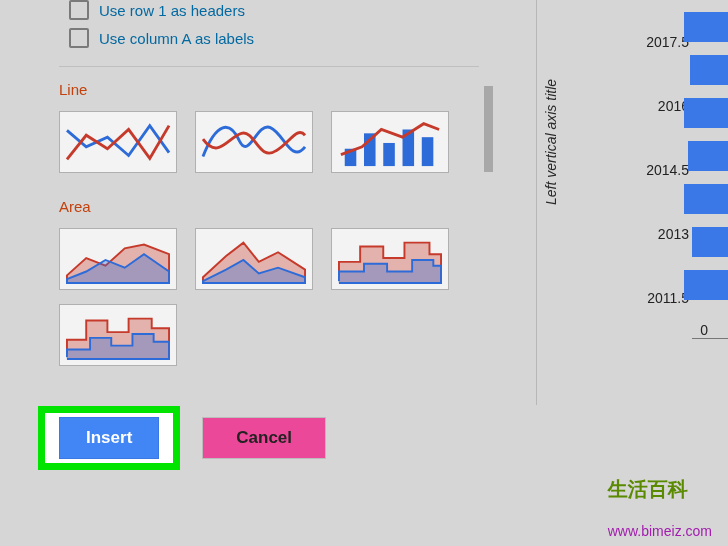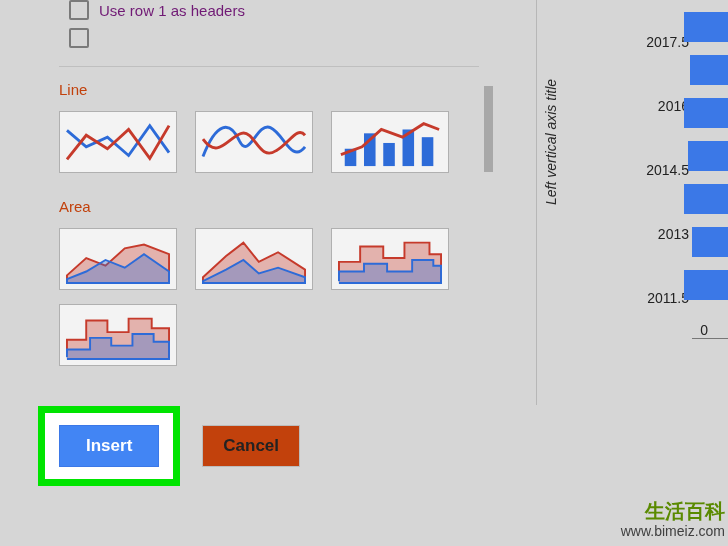--- a/index.html
+++ b/index.html
@@ -28,21 +28,21 @@
  align-items:center;
  margin:0 0 8px 28px;
 }
 .cb{
  width:16px;height:16px;
  border:2px solid #7a7a7a;
  border-radius:2px;
  background:#d6d6d6;
  margin-right:10px;
 }
-.cb-label{font-size:15px;color:#701a75;}
+.cb-label{font-size:15px;color:#0369a1;}
 
 hr.sep{
  border:0;border-top:1px solid #bfbfbf;
  margin:18px 0 14px 18px;
  width:420px;
 }
 
 .section-title{
  font-size:15px;color:#c2410c;
  margin:0 0 6px 18px;
@@ -71,38 +71,38 @@
 
 
 .btnrow{
  position:absolute;
  left:38px; top:406px;
  display:flex;align-items:center;
 }
 .highlight{
  border:7px solid #00e400;
  background:#fff;
- padding:12px 14px;
+ padding:4px 14px;
  margin-right:22px;
  box-sizing:border-box;
 }
 .btn{
  font-size:17px;font-weight:bold;
  padding:10px 26px;
  cursor:pointer;
  border:1px solid transparent;
 }
 .btn-primary{
  background:#4285f4;color:#fff;
  border:1px solid #3b78e7;
 }
 .btn-secondary{
- background:#c2410c;color:#222;
+ background:#ec4899;color:#222;
  border:1px solid #bcbcbc;
- padding:10px 20px;
+ padding:10px 33px;
 }
 
 
 .chartpane{
  position:absolute;
  right:0;top:0;
  width:192px;height:405px;
  border-left:1px solid #b7b7b7;
  background:#d6d6d6;
  padding:0 0 0 8px;
@@ -127,38 +127,39 @@
 .xaxis-line{
  position:absolute;left:155px;right:0;top:338px;
  height:1px;background:#777;
 }
 .xzero{
  position:absolute;right:20px;top:322px;font-size:14px;color:#222;
 }
 
 .watermark{
  position:absolute;
- right:3px;bottom:6px;
- text-align:right;
+ right:16px;bottom:6px;
+ text-align:left;
  font-size:13px;line-height:1.2;
 }
 .watermark .cn{font-size:20px;font-weight:bold;color:#5a8a00;}
-.watermark .url{color:#404040;font-size:14px;}
+.watermark .url{color:#a21caf;font-size:14px;margin-top:22px;}
 </style>
 </head>
 <body>
 
 <div class="panel">
 
   <div class="cb-row">
     <span class="cb"></span>
     <span class="cb-label">Use row 1 as headers</span>
   </div>
   <div class="cb-row">
     <span class="cb"></span>
+    <span class="cb-label">Use column A as labels</span>
   </div>
 
   <hr class="sep">
 
   <div class="section-title">Line</div>
   <div class="thumbs">
     <div class="thumb">
       <svg viewBox="0 0 110 54">
         <polyline fill="none" stroke="#2d6bd8" stroke-width="3" points="2,15 22,32 44,22 66,41 88,10 108,38"></polyline>
         <polyline fill="none" stroke="#c63a2b" stroke-width="3" points="2,45 22,20 44,34 66,14 88,44 108,10"></polyline>

